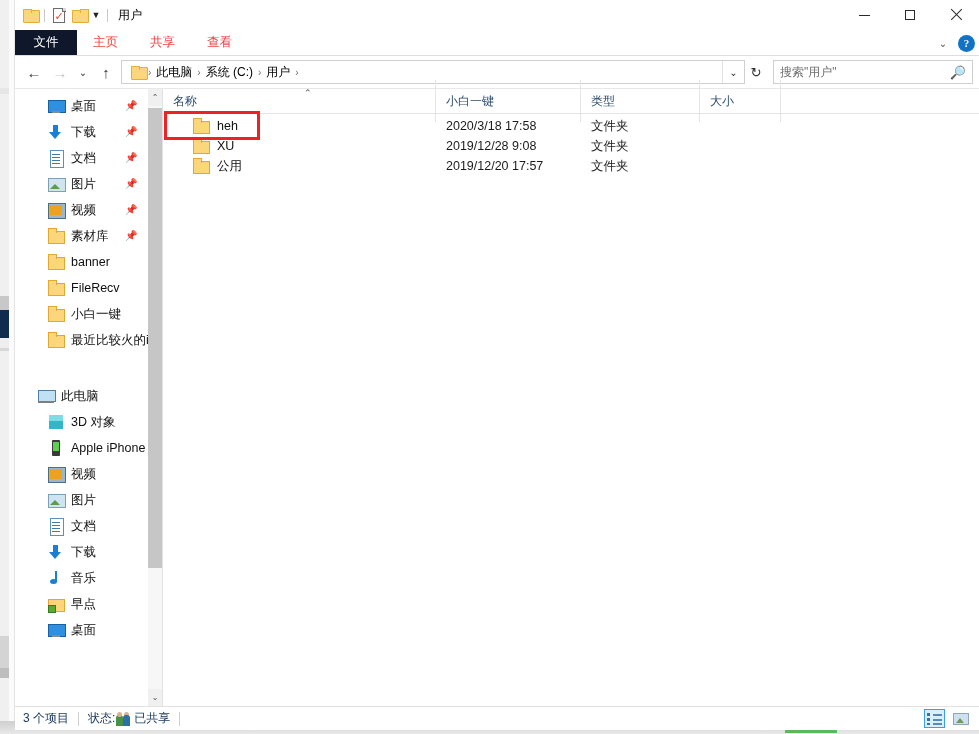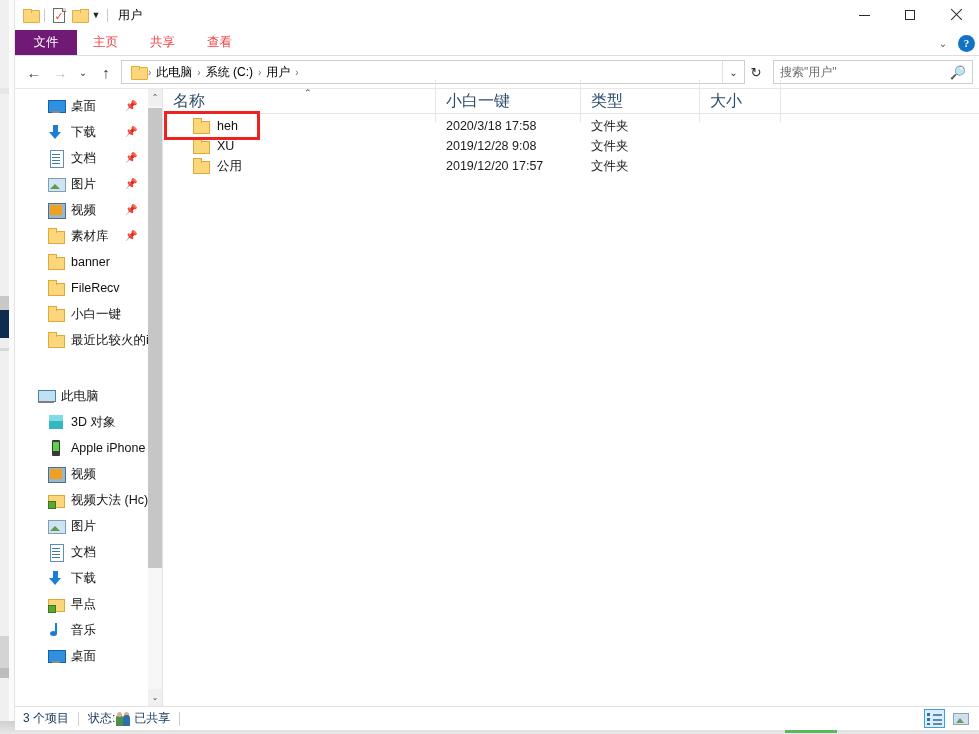--- a/index.html
+++ b/index.html
@@ -86,21 +86,21 @@
 
   
   .ribbon {
     position: relative; height: 26px; background:#ffffff;
     display:flex; align-items: stretch; border-bottom: 1px solid #dedede;
   }
   .tab {
     display:flex; align-items:center; justify-content:center;
     padding: 0 16px; font-size: 12.5px; color:#ef4444; cursor: default;
   }
-  .tab.active { background:#701a75; color:#ffffff; }
+  .tab.active { background:#0f172a; color:#ffffff; }
   .tab.file { min-width: 62px; }
   .ribbon-right { position:absolute; right: 4px; top:0; height:26px; display:flex; align-items:center; gap:6px; }
   .chev-down { font-size:10px; color:#555; width:18px; text-align:center; }
   .help-btn {
     width: 17px; height: 17px; border-radius: 50%; background:#1273c5; color:#fff;
     font-size: 11px; display:flex; align-items:center; justify-content:center;
     font-family:"Liberation Serif", serif; font-weight:bold;
   }
 
   
@@ -210,21 +210,21 @@
   .i-music::before { content:''; position:absolute; left:8px; top:2px; width:2px; height:11px; background:#1a7fd4; }
   .i-music::after { content:''; position:absolute; left:3px; top:10px; width:7px; height:5px; background:#1a7fd4; border-radius:50%; }
 
   
   .filepane { flex: 1; position:relative; background:#ffffff; }
   .colhead {
     height: 25px; display:flex; align-items:center; border-bottom:1px solid #e5e5e5;
     position:relative;
   }
   .col {
-    font-size: 16px; color: #2b4b6b; padding-left: 10px; height: 42px;
+    font-size: 12px; color: #2b4b6b; padding-left: 10px; height: 42px;
     display:flex; align-items:center; border-right:1px solid #e5e5e5; cursor:default;
   }
   .col.c-name { width: 273px; }
   .col.c-date { width: 145px; }
   .col.c-type { width: 119px; }
   .col.c-size { width: 81px; }
   .col.c-rest { flex:1; border-right:none; }
   .sort-caret {
     position:absolute; left: 141px; top: -1px; font-size: 9px; color:#4a4a4a;
   }
@@ -433,42 +433,38 @@
             </div>
             <div class="nav-item indent">
               <span class="nav-ico i-phone"></span>
               <span class="nav-label">Apple iPhone</span>
             </div>
             <div class="nav-item indent">
               <span class="nav-ico i-video"></span>
               <span class="nav-label">视频</span>
             </div>
             <div class="nav-item indent">
-              <span class="nav-ico i-folder i-folder-badge"></span>
-              <span class="nav-label">视频大法 (Hc)</span>
-            </div>
-            <div class="nav-item indent">
               <span class="nav-ico i-pic"></span>
               <span class="nav-label">图片</span>
             </div>
             <div class="nav-item indent">
               <span class="nav-ico i-doc"></span>
               <span class="nav-label">文档</span>
             </div>
             <div class="nav-item indent">
               <span class="nav-ico i-down"></span>
               <span class="nav-label">下载</span>
             </div>
             <div class="nav-item indent">
+              <span class="nav-ico i-music"></span>
+              <span class="nav-label">音乐</span>
+            </div>
+            <div class="nav-item indent">
               <span class="nav-ico i-folder i-folder-badge"></span>
               <span class="nav-label">早点</span>
-            </div>
-            <div class="nav-item indent">
-              <span class="nav-ico i-music"></span>
-              <span class="nav-label">音乐</span>
             </div>
             <div class="nav-item indent">
               <span class="nav-ico i-desktop"></span>
               <span class="nav-label">桌面</span>
             </div>
           </div>
         <div class="nav-scroll-col">
           <div class="nav-scroll-up">⌃</div>
           <div class="nav-thumb"></div>
           <div class="nav-scroll-down">⌄</div>

